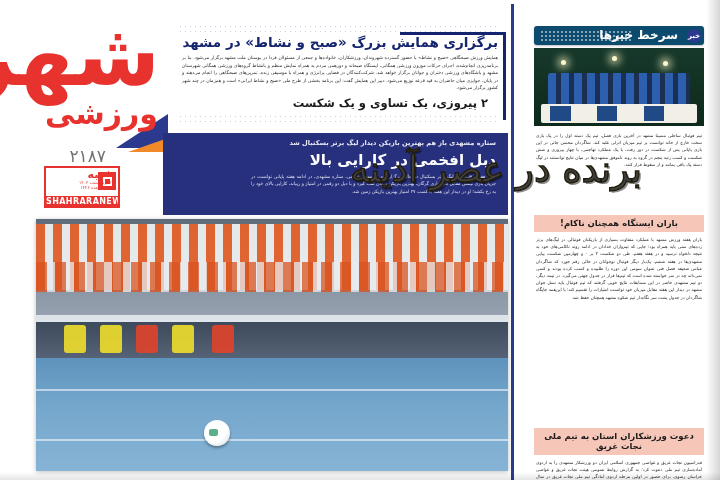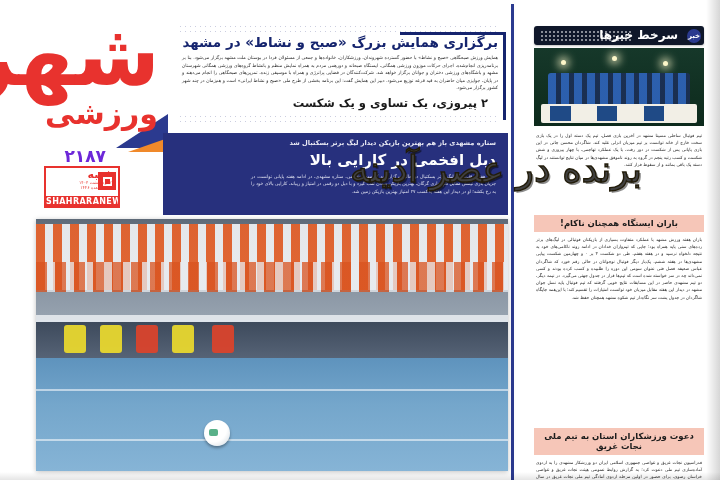--- a/index.html
+++ b/index.html
@@ -72,21 +72,21 @@
     clip-path: polygon(0 100%, 100% 0, 100% 100%);
   }
   .logo-orange-wedge {
     position: absolute; right: -6px; top: 120px;
     width: 40px; height: 14px;
     background: #f0892a;
     clip-path: polygon(0 100%, 100% 0, 100% 100%);
   }
   .issue-no {
     position: absolute; right: 56px; top: 128px;
-    color: #6d28d9; font-size: 17px; font-weight: 700; letter-spacing: 4px;
+    color: #737373; font-size: 17px; font-weight: 400; letter-spacing: 4px;
     direction: ltr;
   }
   .datebox {
     position: absolute; right: 42px; top: 148px;
     width: 76px; height: 42px;
     border: 2px solid #e8322e;
     background: #ffffff;
     overflow: hidden;
   }
   .datebox-top {
@@ -274,21 +274,21 @@
   }
   .big-hl {
     position: absolute; right: 78px; top: 148px;
     font-size: 37px; font-weight: 400; color: #404040;
     letter-spacing: -1px;
     -webkit-text-stroke: 1.4px #221c0a;
     text-shadow: 2px 2px 0 rgba(0,0,0,.45);
   }
   .sb-banner {
     position: absolute; left: 534px; top: 26px; width: 170px; height: 19px;
-    background: #0f172a; border-radius: 3px;
+    background: #0c4a6e; border-radius: 3px;
     box-shadow: 0 1px 2px rgba(0,0,0,.25);
   }
   .sb-banner .dots {
     position: absolute; left: 6px; top: 4px; width: 92px; height: 11px;
     background-image: radial-gradient(rgba(255,255,255,.55) .7px, transparent .8px);
     background-size: 4px 4px;
   }
   .sb-banner .t {
     position: absolute; right: 26px; top: 2px;
     color: #ffffff; font-size: 12px; font-weight: 700;

